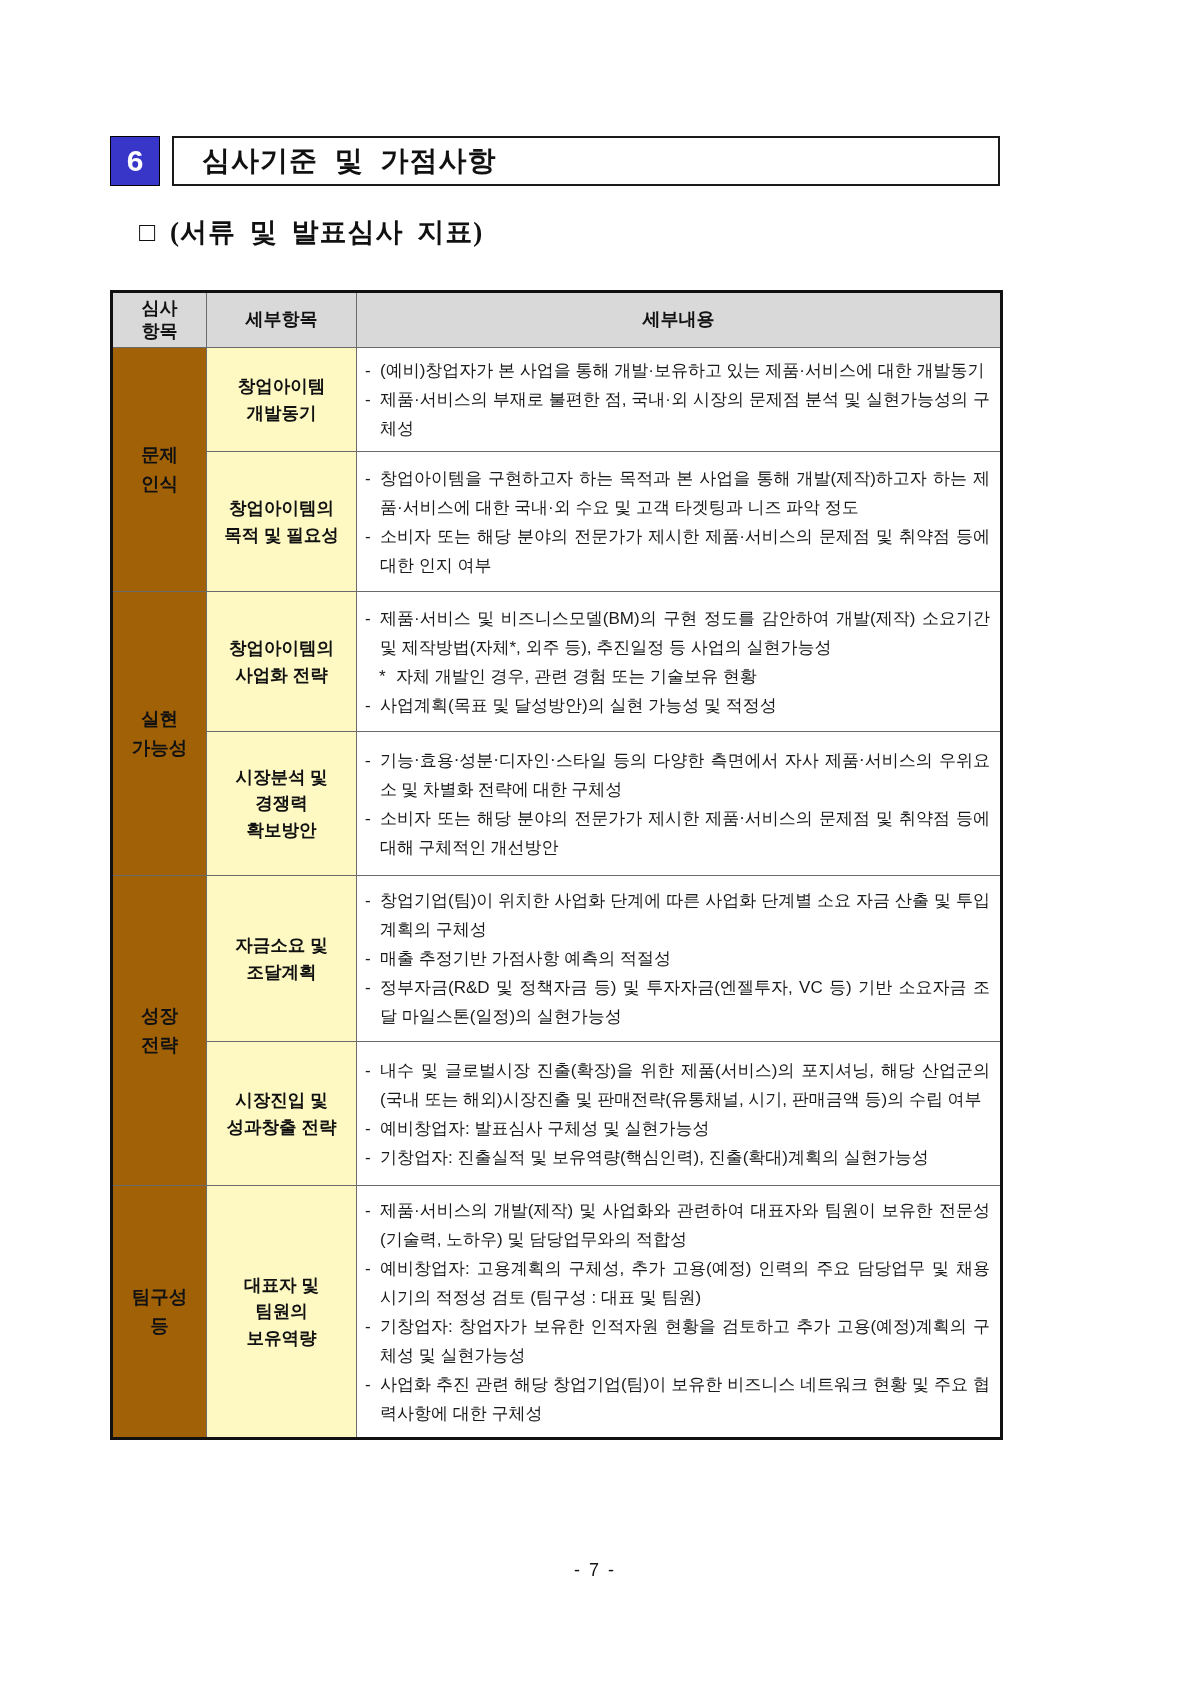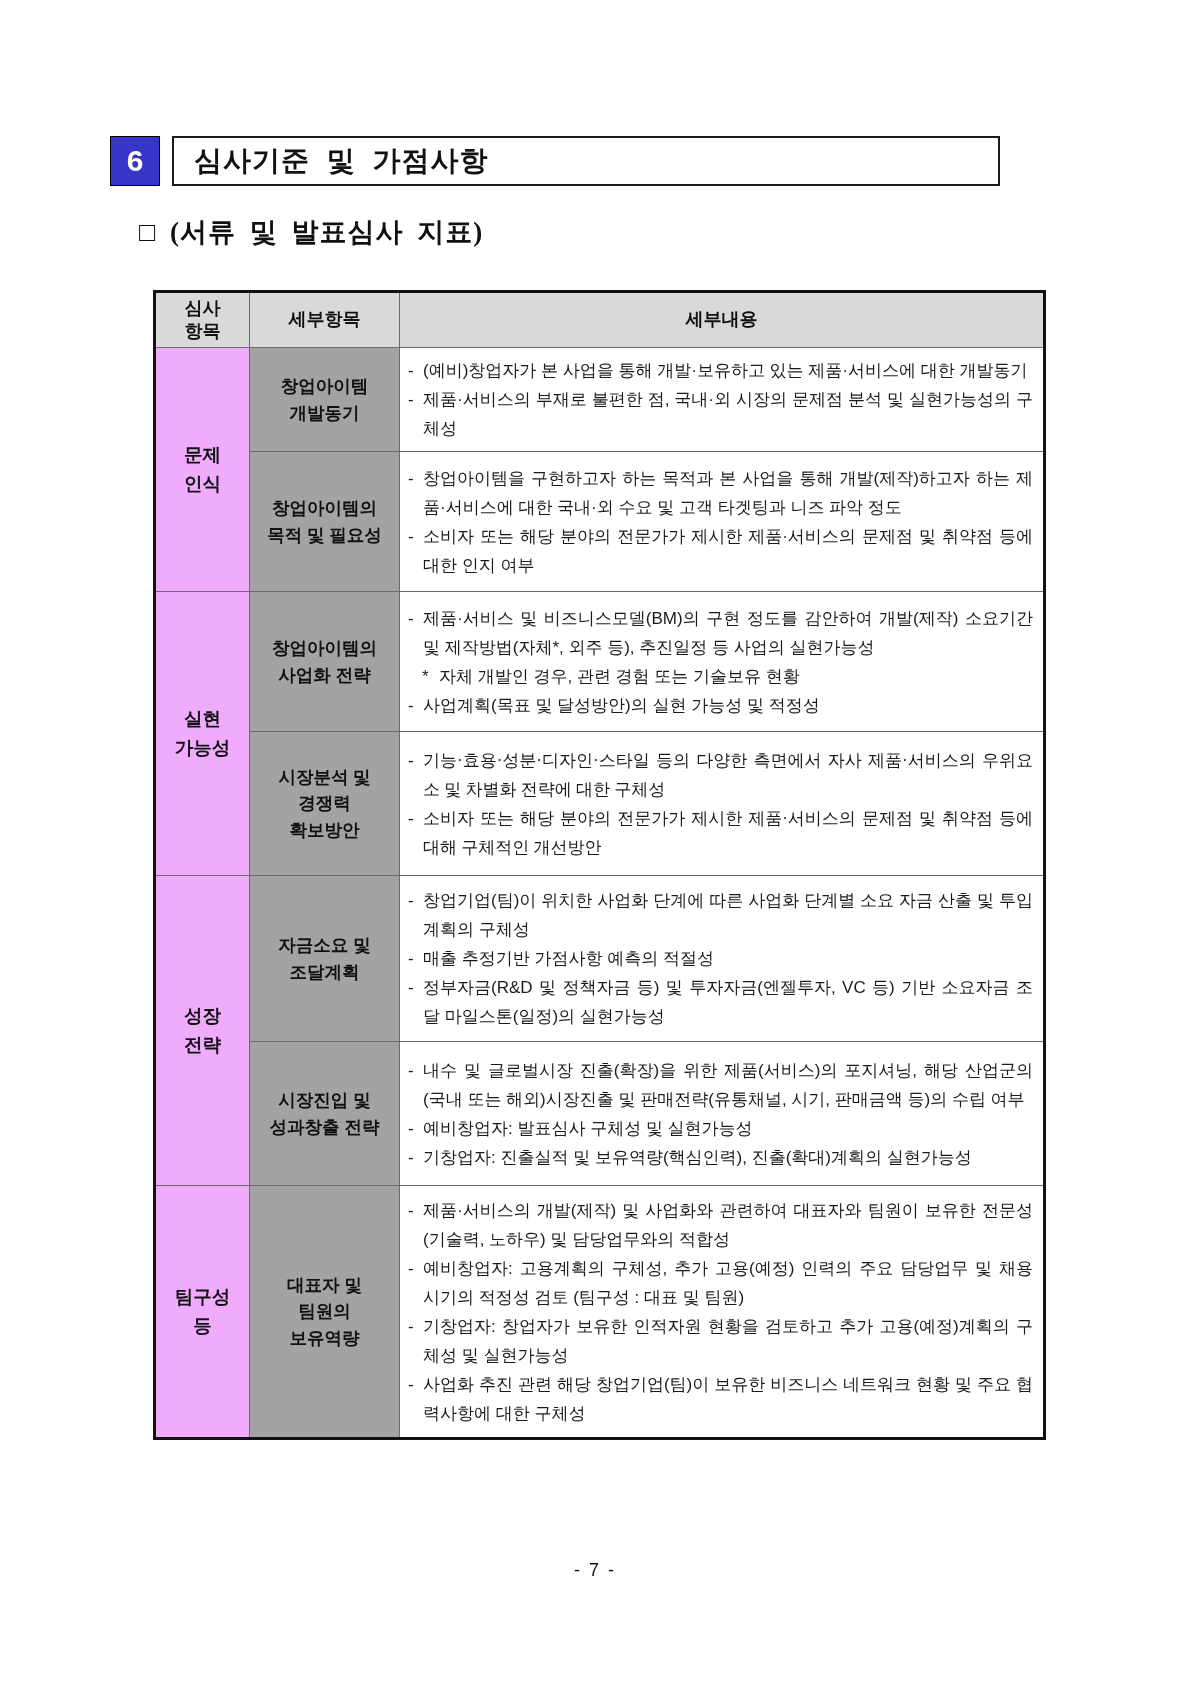--- a/index.html
+++ b/index.html
@@ -10,47 +10,47 @@
   .page { position:absolute; inset:0; }
 
   
   .header-bar { position:absolute; left:110px; top:136px; width:890px; height:50px; display:flex; gap:12px; }
   .num-badge {
     width:50px; height:50px; box-sizing:border-box; background:#3836c9; border:1px solid #000;
     color:#fff; font-size:30px; font-weight:bold; display:flex; align-items:center; justify-content:center;
   }
   .title-box {
     flex:1; box-sizing:border-box; border:2px solid #1a1a1a; display:flex; align-items:center;
-    padding-left:20px; font-size:28px; font-weight:bold; letter-spacing:1px; word-spacing:8px;
+    padding-left:28px; font-size:28px; font-weight:bold; letter-spacing:1px; word-spacing:8px;
   }
 
   
   .subtitle {
     position:absolute; left:110px; top:214px;
     font-family:"Liberation Serif", serif; font-size:27px; font-weight:bold;
     letter-spacing:1px; word-spacing:6px;padding-left:29px;
   }
 
   
   table.criteria {
     position:absolute; left:110px; top:290px; width:890px;
-    border-collapse:collapse; border:3px solid #111; table-layout:fixed;margin-left:43px;
+    border-collapse:collapse; border:3px solid #111; table-layout:fixed;
   }
   col.c1 { width:95px; } col.c2 { width:150px; } col.c3 { width:645px; }
   .criteria th, .criteria td { border:1px solid #6b6b6b; box-sizing:border-box; }
   .criteria th {
     background:#d9d9d9; font-size:18px; font-weight:bold; text-align:center;
     white-space:pre-line; line-height:1.3; vertical-align:middle;
   }
   td.group {
-    background:#f0abfc; font-weight:bold; font-size:18.5px; text-align:center;
+    background:#a16207; font-weight:bold; font-size:18.5px; text-align:center;
     white-space:pre-line; line-height:1.55; vertical-align:middle;
   }
   td.item {
-    background:#a3a3a3; font-weight:bold; font-size:17.5px; text-align:center;
+    background:#fef9c3; font-weight:bold; font-size:17.5px; text-align:center;
     white-space:pre-line; line-height:1.5; vertical-align:middle; padding:6px 3px;
   }
   td.content {
     background:#fff; font-size:17px; line-height:29px; padding:8px 10px 8px 8px;
     vertical-align:middle; color:#1a1a1a;
   }
   .bullet { display:flex; }
   .bullet .m { flex:none; width:15px; }
   .bullet .t { flex:1; text-align:justify; }
   .bullet.note { padding-left:14px; }

